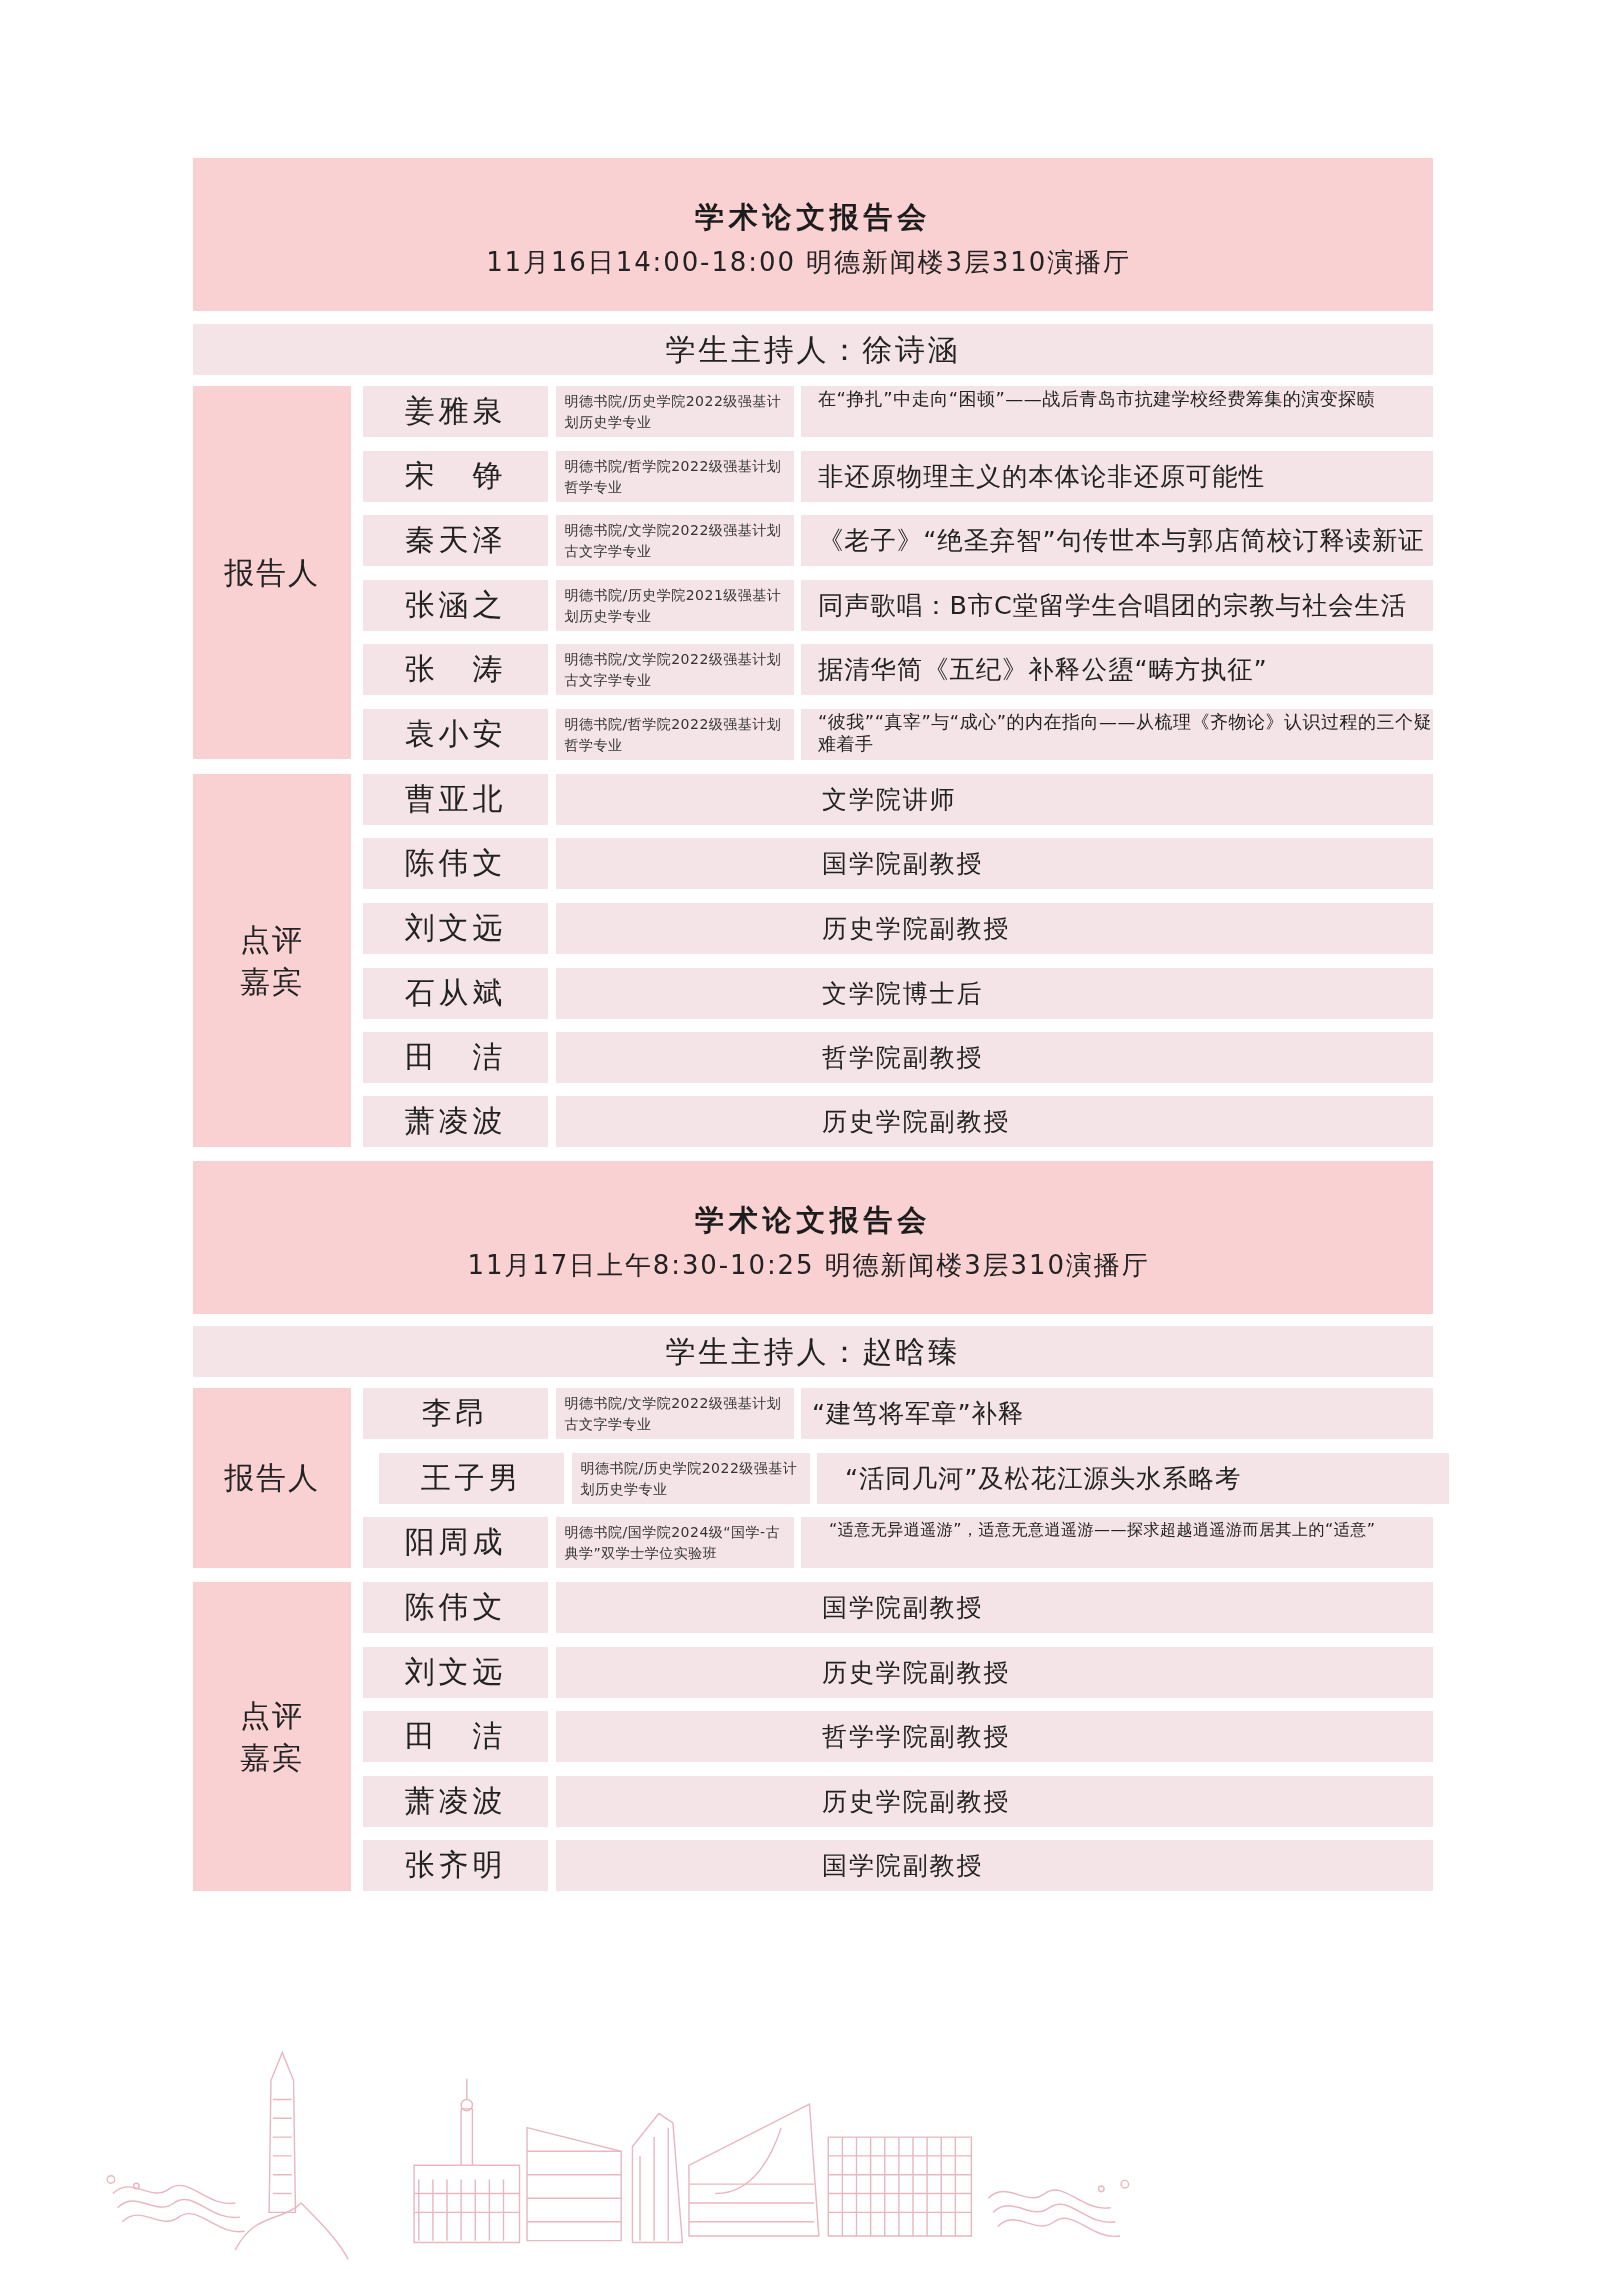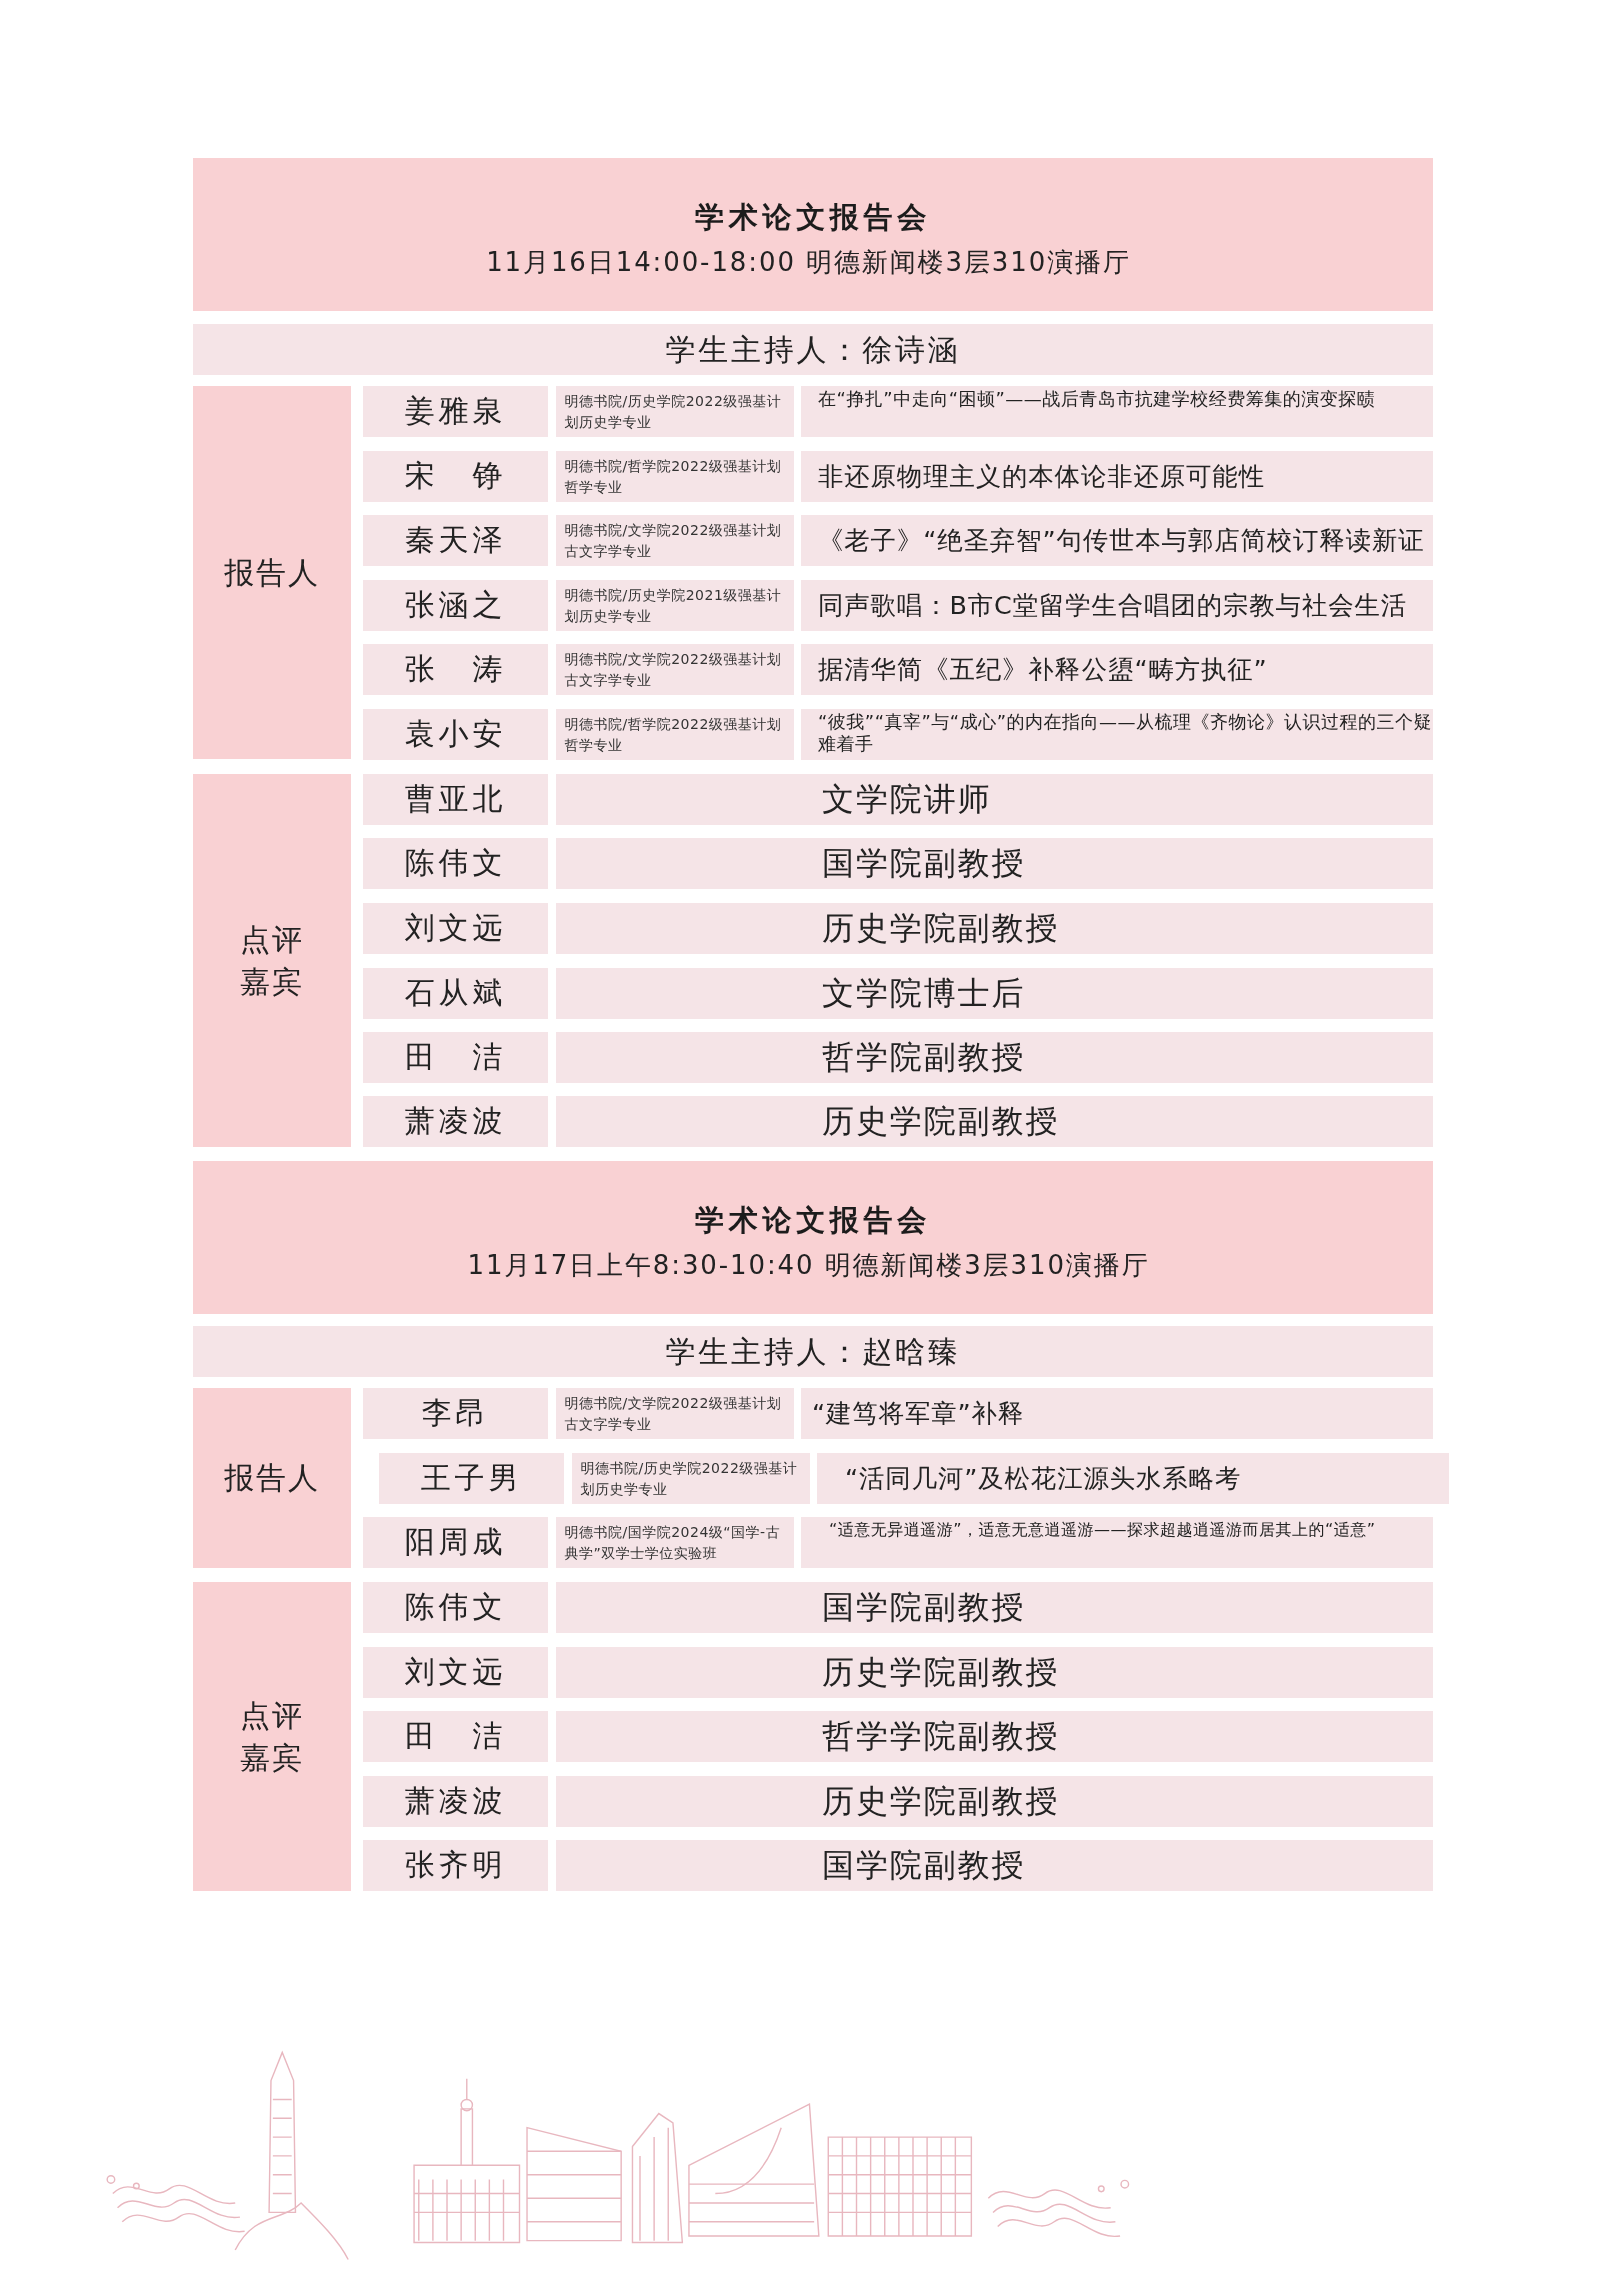--- a/index.html
+++ b/index.html
@@ -11,21 +11,21 @@
     .hdr .sub { position: absolute; left: 0; right: 9px; font-size: 26px; letter-spacing: 1.9px; color: #222; }
     .host { position: absolute; left: 0; width: 1240px; height: 51px; background: #f5e4e7; text-align: center; line-height: 51px; font-size: 30px; letter-spacing: 2.8px; color: #222; }
     .grp-label { position: absolute; left: 0; width: 158px; background: #f9d1d3; display: flex; align-items: center; justify-content: center; text-align: center; font-size: 30px; color: #222; letter-spacing: 1.9px; line-height: 1.4; }
     .row { position: absolute; left: 170px; width: 1070px; height: 61px; }
     .cell { position: absolute; top: 0; height: 51px; background: #f5e4e7; box-sizing: border-box; }
     .c-name { left: 0; width: 185px; font-size: 30px; display: flex; align-items: center; justify-content: center; letter-spacing: 3.8px; color: #222; }
     .c-aff { left: 193px; width: 238px; font-size: 14px; line-height: 21px; padding: 4.7px 0 0 8.5px; color: #333; letter-spacing: 0.5px; }
     .c-title { left: 438px; width: 632px; padding-left: 17px; display: flex; align-items: center; color: #222; }
     .c-title.big { font-size: 25.4px; letter-spacing: 0.9px; }
     .c-title.small { font-size: 18px; line-height: 22.6px; align-items: flex-start; padding-top: 1.9px; letter-spacing: 0.5px; }
-    .c-pos { left: 193px; width: 877px; font-size: 32px; display: flex; align-items: center; padding-left: 266px; letter-spacing: 1.9px; color: #222; }
+    .c-pos { left: 193px; width: 877px; font-size: 25px; display: flex; align-items: center; padding-left: 266px; letter-spacing: 1.9px; color: #222; }
     .deco { position: absolute; left: 94px; top: 2024px; width: 1429px; height: 245px; }
   </style>
 </head>
 <body>
 
 <div class="session" style="top:0;">
   <div class="hdr" style="top:158px;height:153px;">
     <div class="title" style="top:40px;">学术论文报告会</div>
     <div class="sub" style="top:87px;">11月16日14:00-18:00 明德新闻楼3层310演播厅</div>
   </div>
@@ -89,21 +89,21 @@
   </div>
   <div class="row" style="top:1096px;">
     <div class="cell c-name">萧凌波</div>
     <div class="cell c-pos">历史学院副教授</div>
   </div>
 </div>
 
 <div class="session" style="top:0;">
   <div class="hdr" style="top:1161px;height:153px;">
     <div class="title" style="top:40px;">学术论文报告会</div>
-    <div class="sub" style="top:87px;">11月17日上午8:30-10:40 明德新闻楼3层310演播厅</div>
+    <div class="sub" style="top:87px;">11月17日上午8:30-10:25 明德新闻楼3层310演播厅</div>
   </div>
   <div class="host" style="top:1326px;">学生主持人：赵晗臻</div>
 
   <div class="grp-label" style="top:1388px;height:180px;">报告人</div>
 
   <div class="row" style="top:1388px;">
     <div class="cell c-name">李昂</div>
     <div class="cell c-aff">明德书院/文学院2022级强基计划古文字学专业</div>
     <div class="cell c-title big" style="padding-left:11px;">“建笃将军章”补释</div>
   </div>

